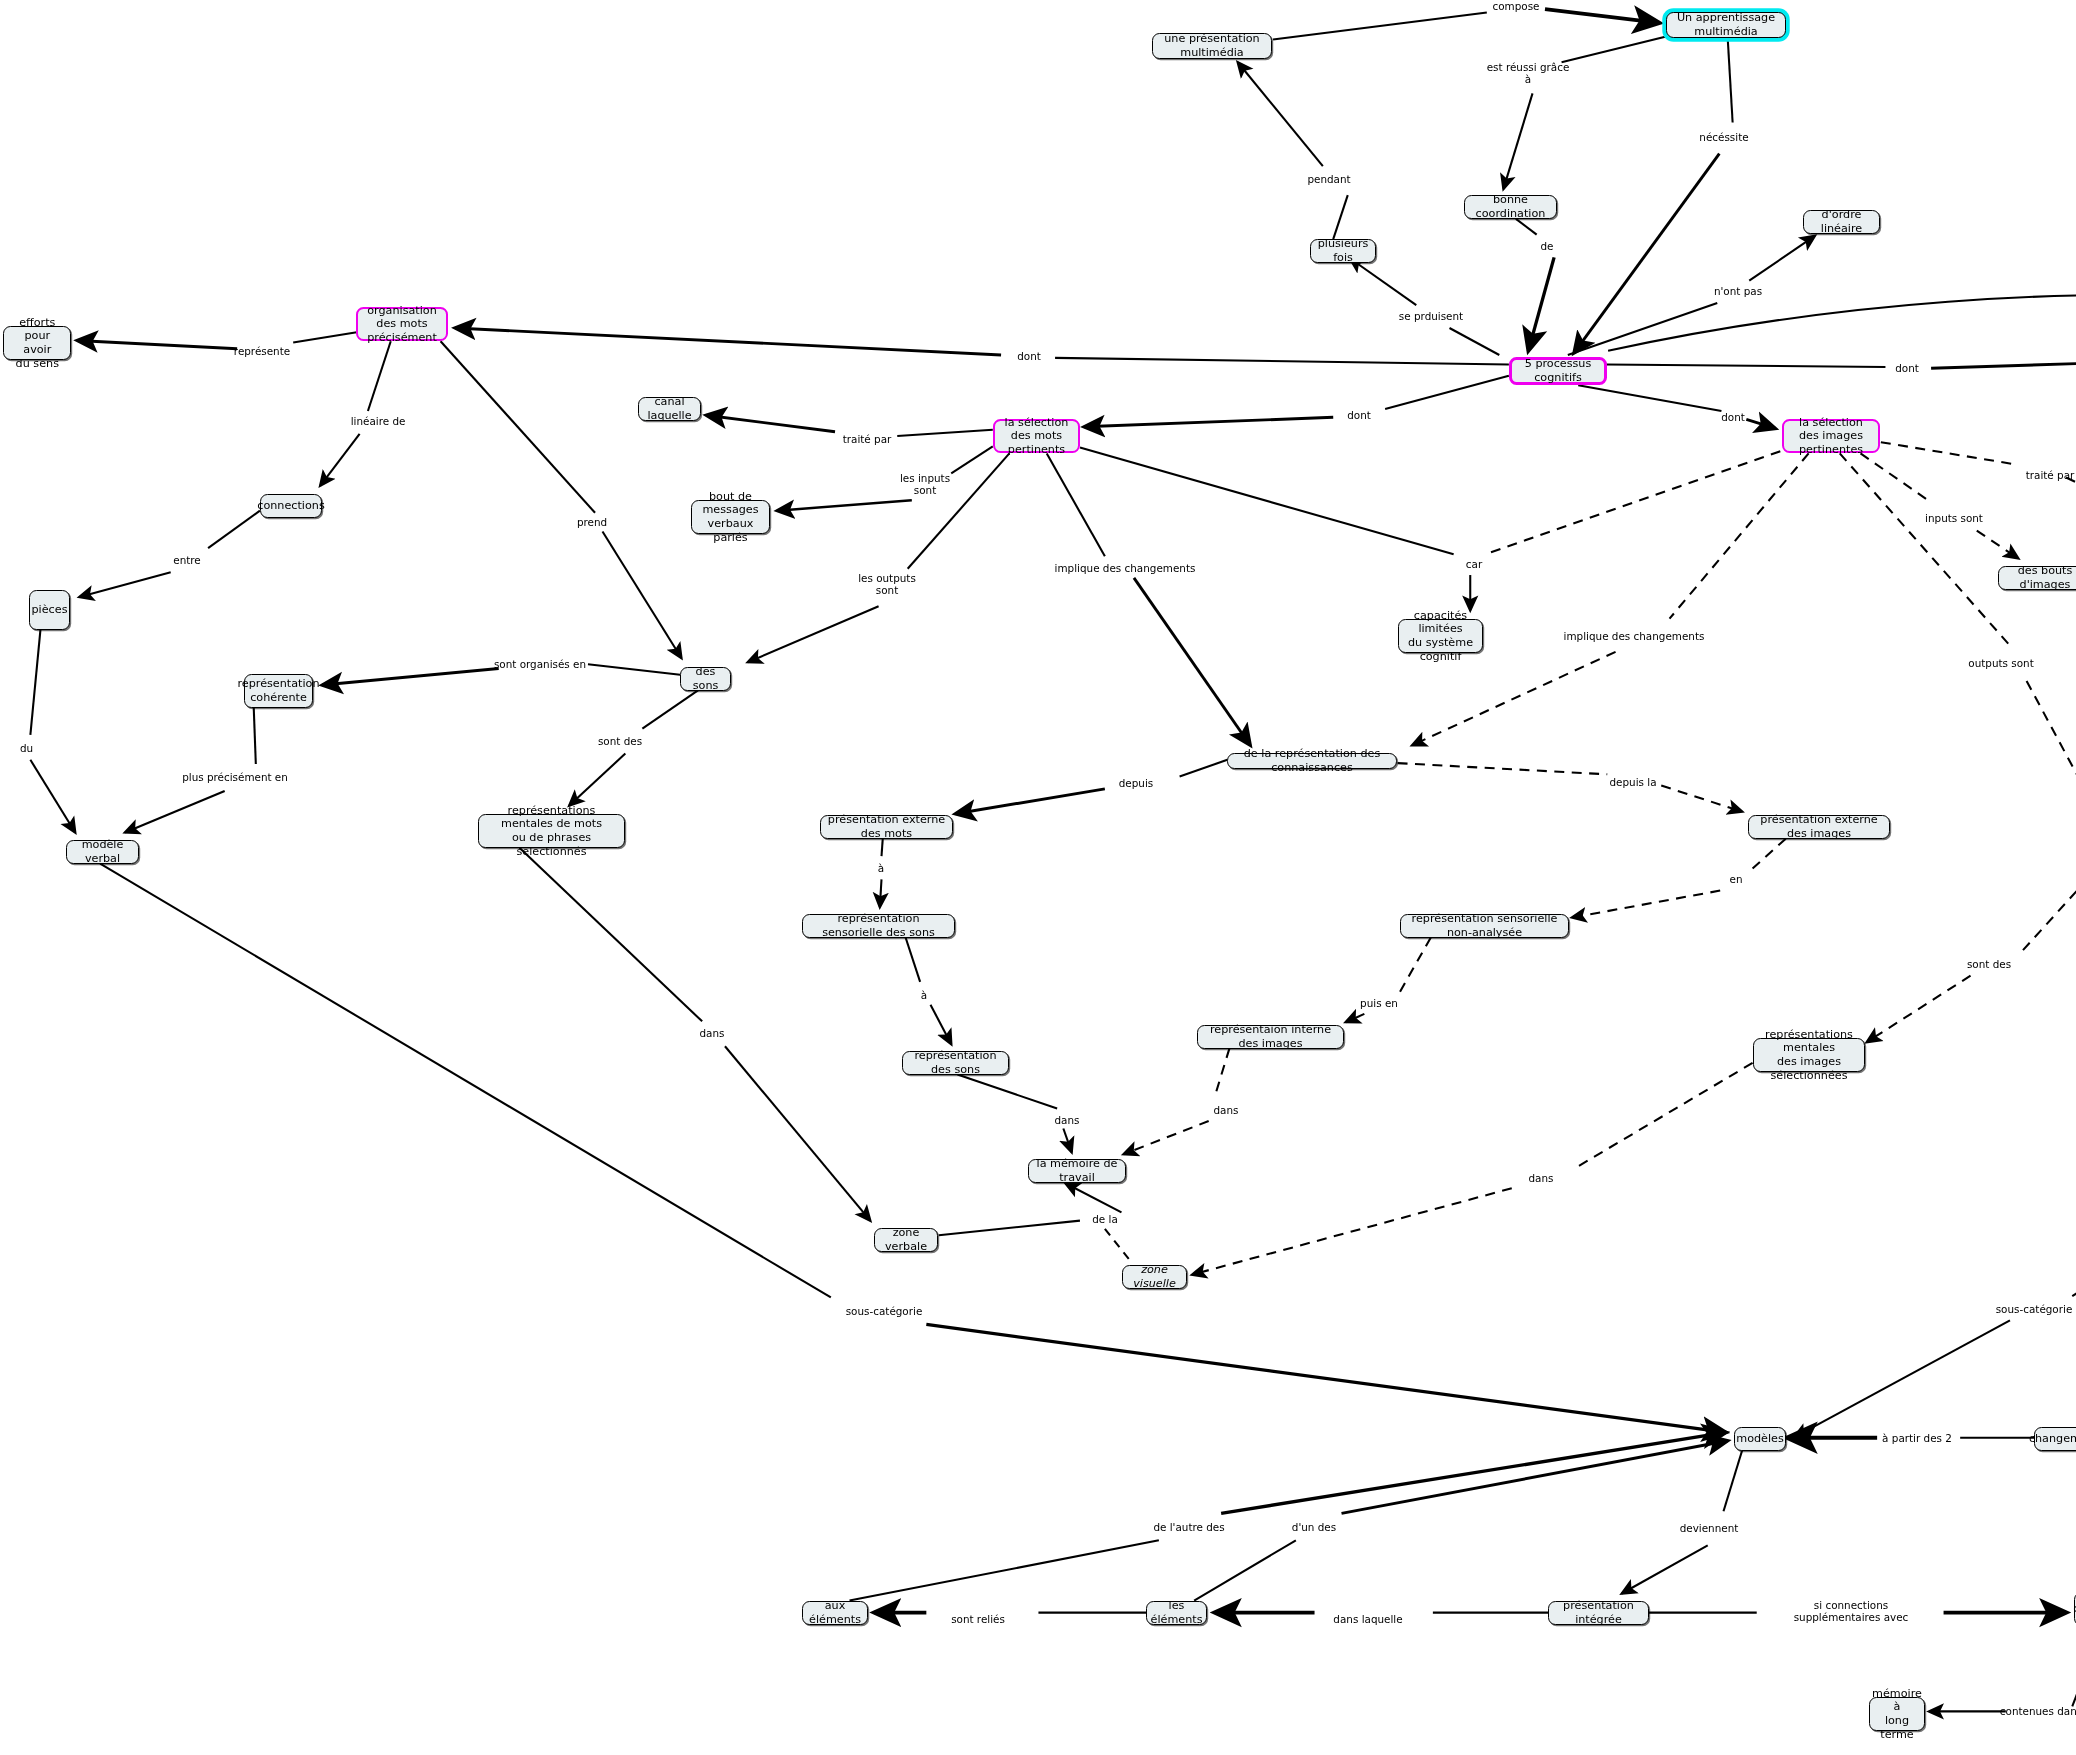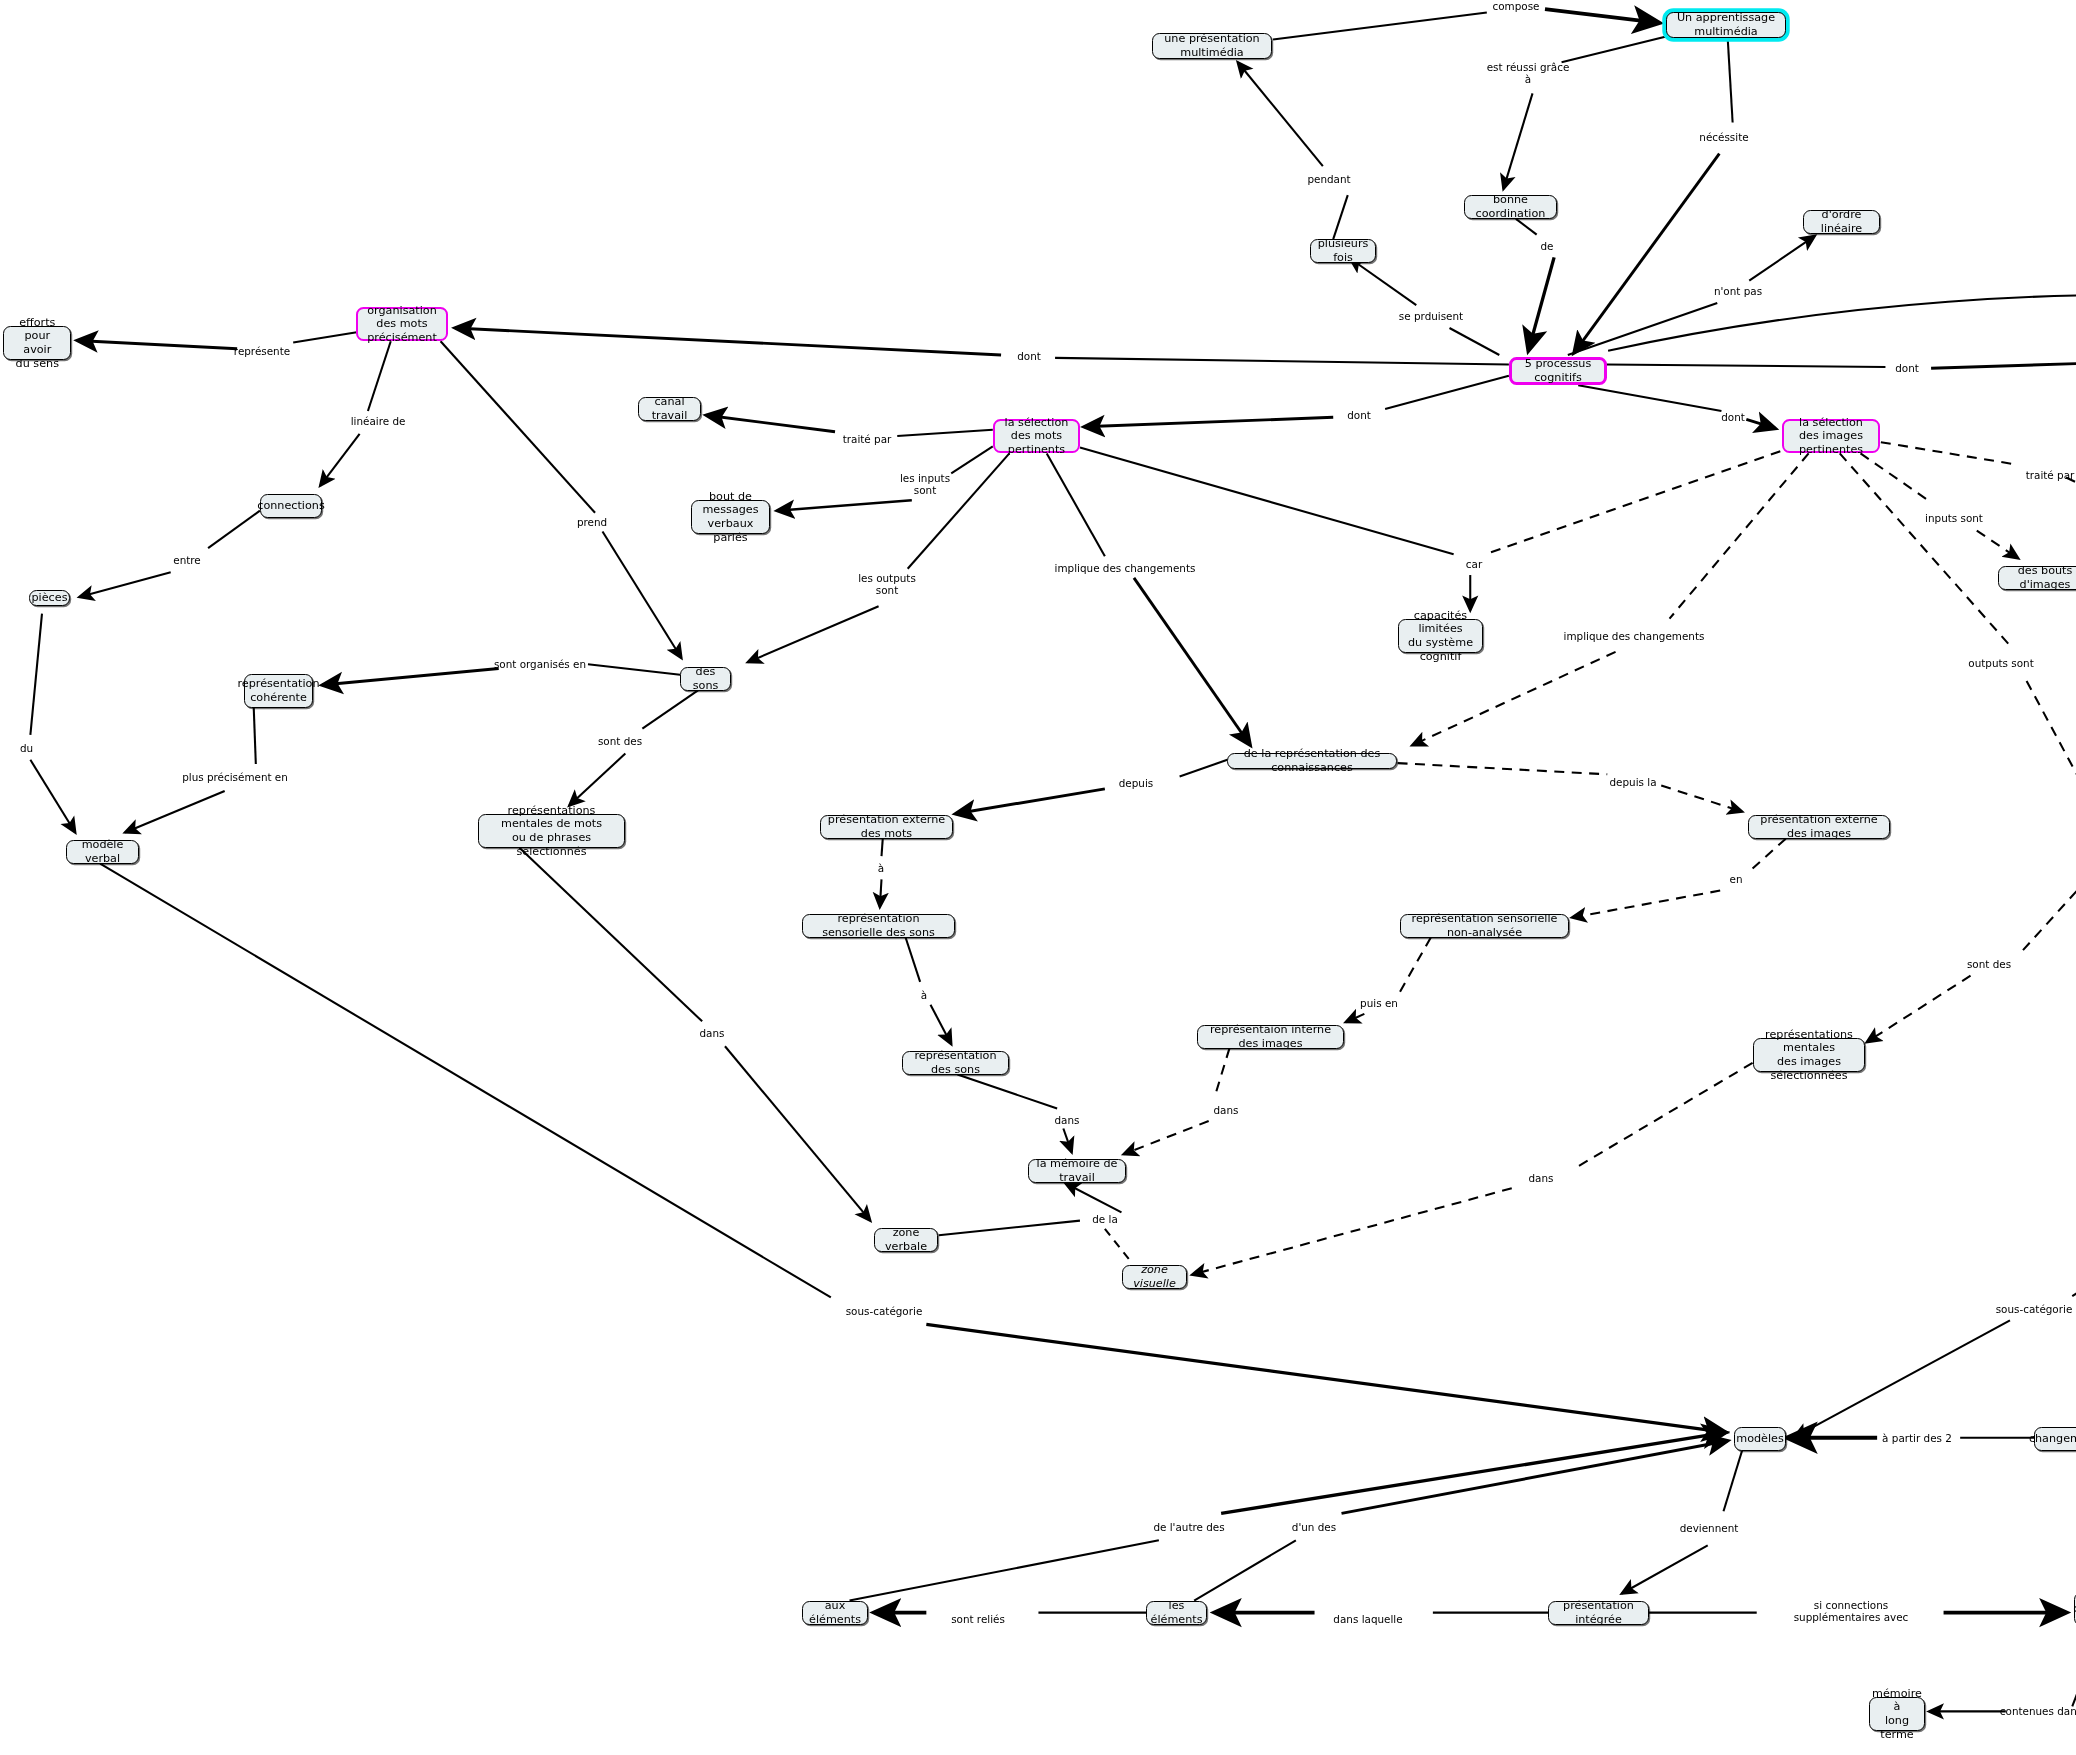--- a/index.html
+++ b/index.html
@@ -273,32 +273,32 @@
   <div class="node hl-cyan" style="left:1666px;top:11.6px;width:120px;height:26px;">Un apprentissage multimédia</div>
   <div class="node" style="left:1310px;top:239px;width:66px;height:24px;">plusieurs fois</div>
   <div class="node" style="left:1464px;top:195px;width:93px;height:24px;">bonne coordination</div>
   <div class="node" style="left:1803px;top:210px;width:77px;height:24px;">d'ordre linéaire</div>
   <div class="node hl-magenta" style="left:1509px;top:357px;width:98px;height:28px;">5 processus cognitifs</div>
   <div class="node" style="left:3.3px;top:326px;width:68px;height:34px;">efforts pour avoir
 du sens</div>
   <div class="node hl-magenta-thin" style="left:356px;top:307px;width:92px;height:34px;">organisation
 des mots précisément</div>
 
-  <div class="node" style="left:638px;top:397px;width:63px;height:24px;">canal travail</div>
+  <div class="node" style="left:638px;top:397px;width:63px;height:24px;">canal laquelle</div>
   <div class="node hl-magenta-thin" style="left:993px;top:419px;width:87px;height:34px;">la sélection
 des mots pertinents</div>
   <div class="node hl-magenta-thin" style="left:1782px;top:419px;width:98px;height:34px;">la sélection
 des images pertinentes</div>
 
   <div class="node" style="left:260px;top:494px;width:62px;height:24px;">connections</div>
 
   <div class="node" style="left:691px;top:500px;width:79px;height:34px;">bout de messages
 verbaux parlés</div>
   <div class="node" style="left:1998px;top:566px;width:89px;height:24px;padding-left:10px;">des bouts d'images</div>
-  <div class="node" style="left:29px;top:590px;width:41px;height:16px;">pièces</div>
+  <div class="node" style="left:29px;top:590px;width:41px;height:40px;">pièces</div>
 
   <div class="node" style="left:1398px;top:619px;width:85px;height:34px;">capacités limitées
 du système cognitif</div>
   <div class="node" style="left:244px;top:674px;width:69px;height:34px;">représentation
 cohérente</div>
   <div class="node" style="left:680px;top:667px;width:51px;height:24px;">des sons</div>
   <div class="node" style="left:1227px;top:753px;width:170px;height:16px;">de la représentation des connaissances</div>
 
   <div class="node" style="left:66px;top:840px;width:73px;height:24px;">modèle verbal</div>
   <div class="node" style="left:820px;top:815px;width:133px;height:24px;">présentation externe des mots</div>

